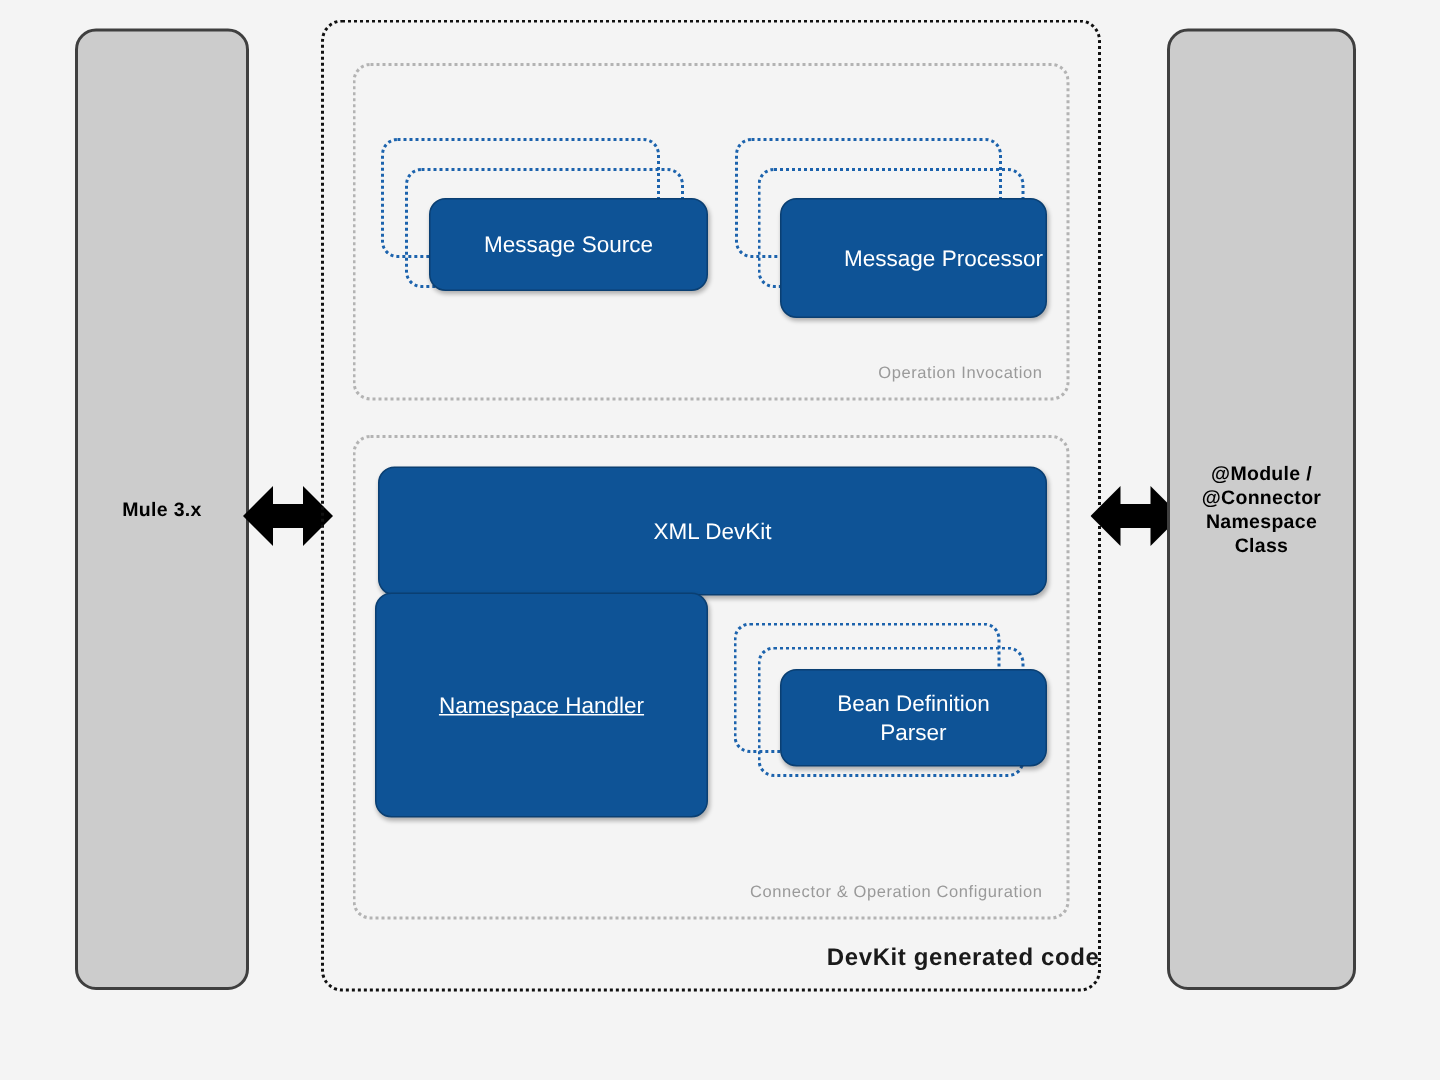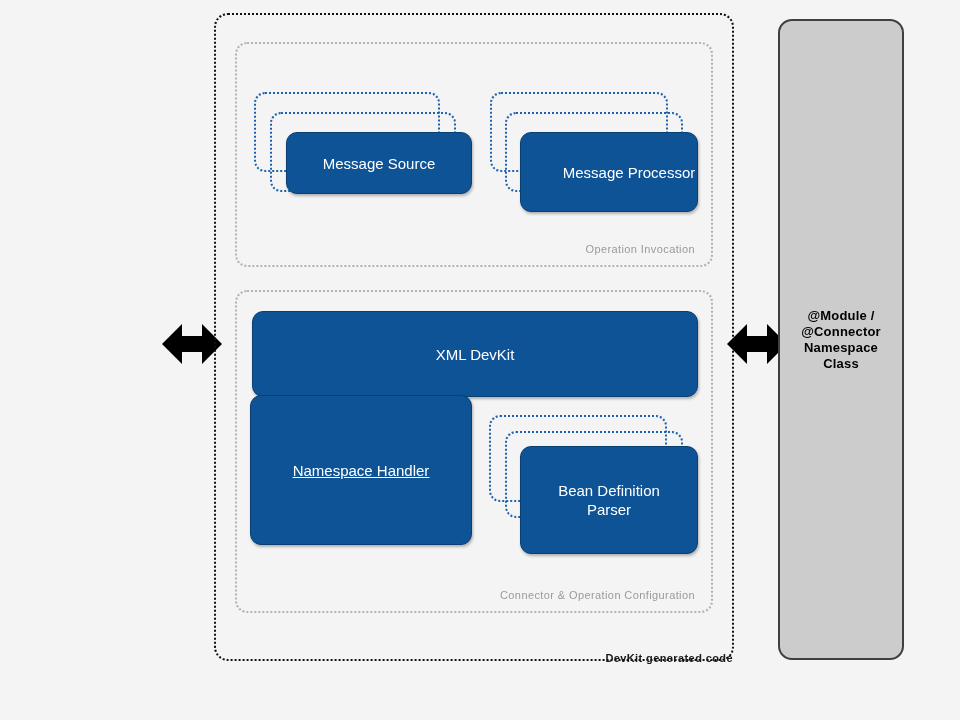--- a/index.html
+++ b/index.html
@@ -64,26 +64,25 @@
     height: 648px;
     box-sizing: border-box;
     border: 2px dotted #111111;
     border-radius: 14px;
     background: transparent;
   }
   #devkit-caption {
     position: absolute;
     right: 22px;
     bottom: 9px;
-    font-size: 11px;
+    font-size: 16px;
     font-weight: bold;
     color: #1a1a1a;
     letter-spacing: 0.4px;
     white-space: nowrap;
-    margin-top: 22px;
   }
 
   
   .group-box {
     position: absolute;
     box-sizing: border-box;
     border: 2px dotted #b3b3b3;
     border-radius: 12px;
     background: transparent;
   }
@@ -117,21 +116,21 @@
     text-align: center;
     font-size: 15px;
     line-height: 19px;
     box-shadow: 1px 2px 3px rgba(0,0,0,0.28);
     z-index: 3;
   }
   #node-message-source    { left: 286px; top: 132px; width: 186px; height: 62px; }
   #node-message-processor { left: 520px; top: 132px; width: 178px; height: 80px; padding-left: 40px; }
   #node-xml-schema        { left: 252px; top: 311px; width: 446px; height: 86px; }
   #node-namespace-handler { left: 250px; top: 395px; width: 222px; height: 150px; text-decoration: underline; }
-  #node-bean-def-parser   { left: 520px; top: 446px; width: 178px; height: 108px; }
+  #node-bean-def-parser   { left: 520px; top: 446px; width: 178px; height: 65px; }
 
   
   .ghost {
     position: absolute;
     box-sizing: border-box;
     border: 2px dotted #1c63ad;
     border-radius: 11px;
     background: transparent;
     z-index: 1;
   }
@@ -145,20 +144,23 @@
   #ghost-mp-2 { left: 505px; top: 112px; width: 178px; height: 80px; }
   
   #ghost-bd-1 { left: 489px; top: 415px; width: 178px; height: 87px; }
   #ghost-bd-2 { left: 505px; top: 431px; width: 178px; height: 87px; }
 </style>
 </head>
 <body>
 
 <div id="canvas">
 
+  <div class="side-box" id="side-box-left">
+    <span class="side-label">Mule 3.x</span>
+  </div>
 
   <div class="arrow" id="arrow-left">
     <svg width="60" height="48" viewBox="0 0 60 48" xmlns="http://www.w3.org/2000/svg">
       <polygon points="0,24 20,4 20,16 40,16 40,4 60,24 40,44 40,32 20,32 20,44" fill="#000000"></polygon>
     </svg>
   </div>
 
   <div id="devkit-container"></div>
 
   <div class="group-box" id="group-operation-invocation">

